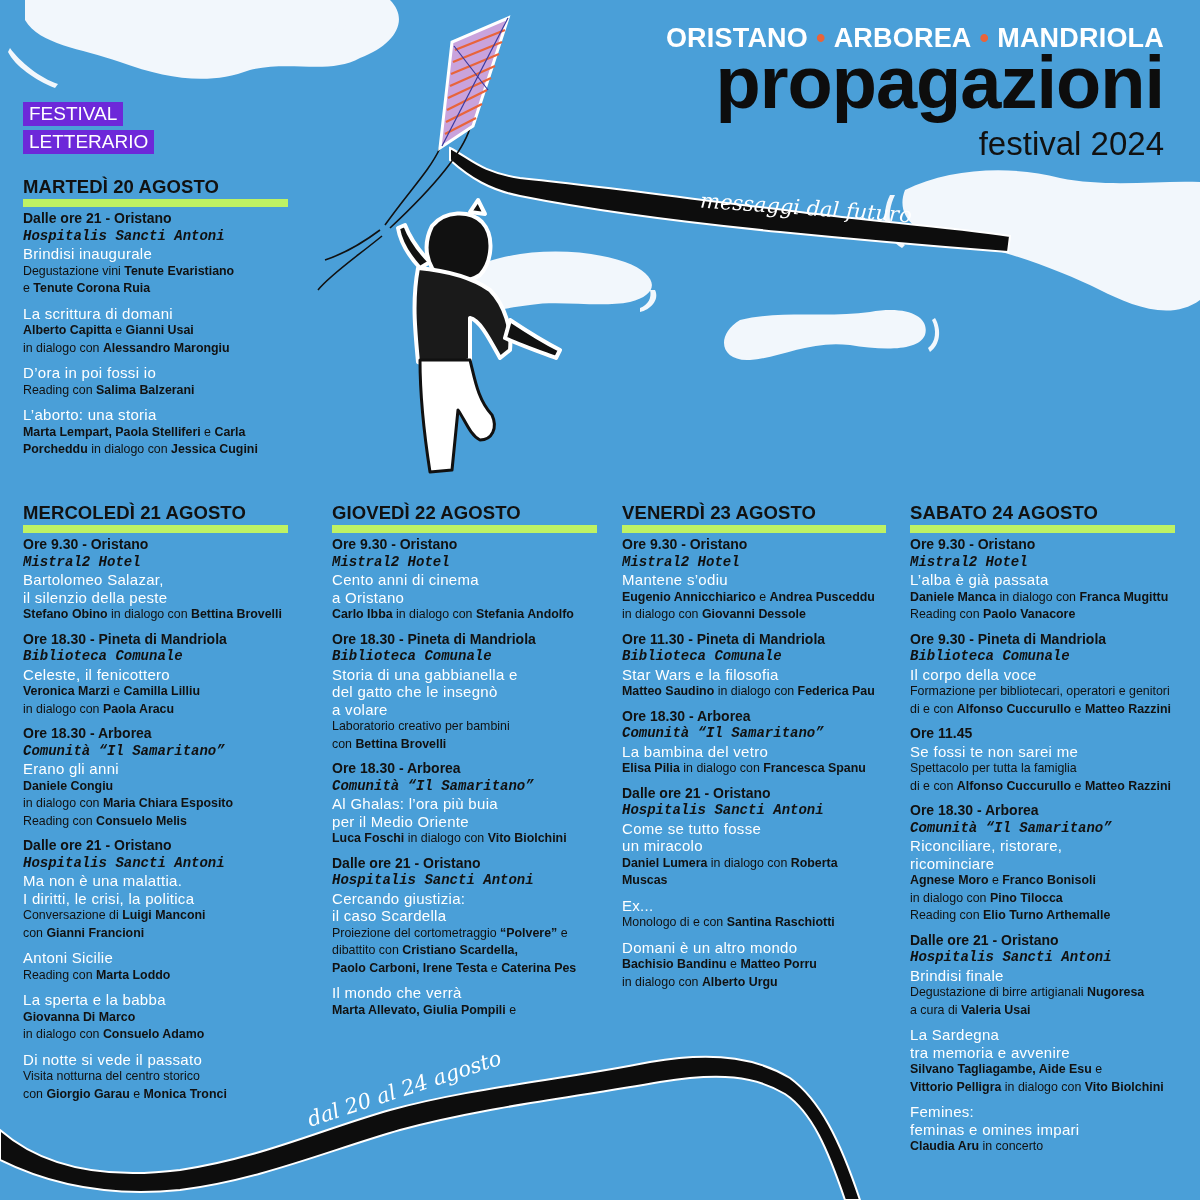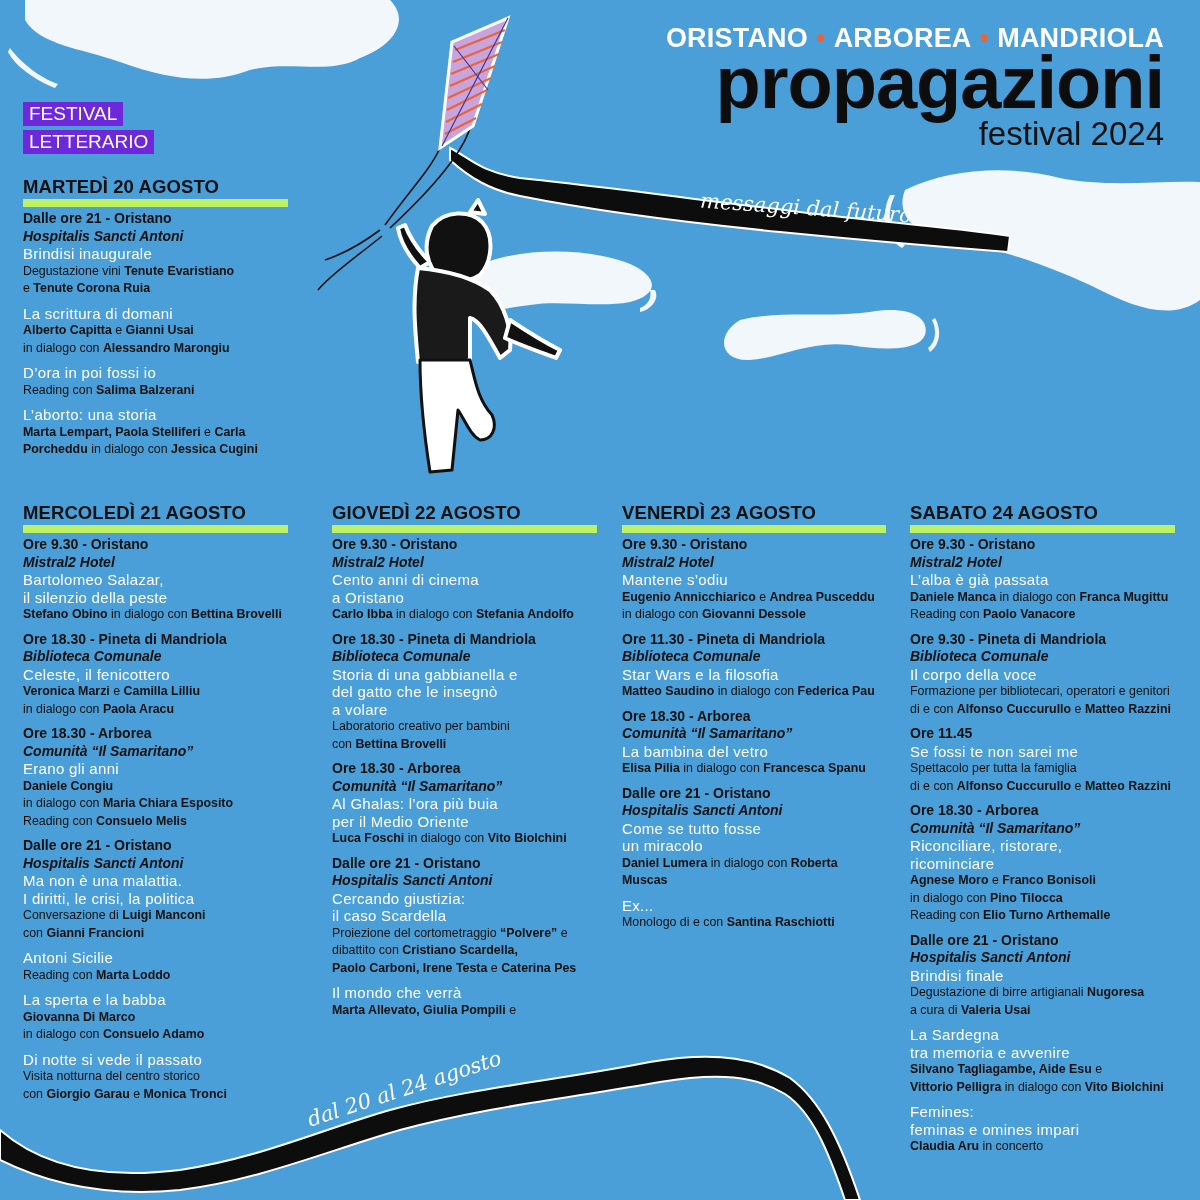--- a/index.html
+++ b/index.html
@@ -10,35 +10,35 @@
     position: relative;
     color: #111;
   }
   .art { position: absolute; left: 0; top: 0; width: 1200px; height: 1200px; pointer-events: none; }
 
   
   .header { position: absolute; right: 36px; top: 22px; text-align: right; }
   .cities { font-size: 27px; font-weight: bold; color: #fff; letter-spacing: 0.2px; line-height: 32px; }
   .cities .dot { color: #e8643a; padding: 0 8px; }
   .brand { font-size: 74px; font-weight: bold; color: #0d0d0d; line-height: 62px; letter-spacing: -1px; margin-top: -2px; }
-  .edition { font-size: 33px; color: #111; line-height: 36px; margin-top: 2px; }
+  .edition { font-size: 33px; color: #111; line-height: 36px; margin-top: 12px; }
 
   
   .badges { position: absolute; left: 23px; top: 102px; }
   .badge { display: block; background: #6d28d9; color: #fff; font-size: 19px; line-height: 24px; padding: 0 6px; margin-bottom: 4px; width: fit-content; }
 
   
   .day { position: absolute; }
   .day-title {
     font-size: 18.5px; font-weight: bold; color: #111; letter-spacing: 0.1px;
     border-bottom: 8px solid #bef264; padding-bottom: 1px; margin-bottom: 3px; line-height: 22px;
   }
   .event { margin-bottom: 7px; }
   .time { font-size: 14px; font-weight: bold; color: #111; line-height: 17.5px; }
-  .venue { font-size: 14px; font-weight: bold; font-style: italic; color: #111; line-height: 17.5px; }
+  .venue { font-size: 14px; font-weight: bold; font-style: italic; color: #111; line-height: 17.5px; font-family: Liberation Mono, monospace; }
   .title { font-size: 15px; font-weight: normal; color: #fff; line-height: 17.5px; letter-spacing: 0.3px; }
   .desc { font-size: 12.4px; color: #111; line-height: 17.5px; font-family: "Liberation Sans", sans-serif; }
   .desc b { font-weight: bold; }
 
   .ribbon-text {
     position: absolute; font-family: "DejaVu Serif", serif; font-style: italic; color: #fff;
   }
 </style>
 </head>
 <body>
@@ -251,20 +251,25 @@
       <div class="time">Dalle ore 21 - Oristano</div>
       <div class="venue">Hospitalis Sancti Antoni</div>
       <div class="title">Come se tutto fosse</div>
       <div class="title">un miracolo</div>
       <div class="desc"><span></span><b>Daniel Lumera</b><span> in dialogo con </span><b>Roberta Muscas</b></div>
     </div>
     <div class="event">
       <div class="title">Ex...</div>
       <div class="desc"><span>Monologo di e con </span><b>Santina Raschiotti</b></div>
     </div>
+    <div class="event">
+      <div class="title">Domani è un altro mondo</div>
+      <div class="desc"><span></span><b>Bachisio Bandinu</b><span> e </span><b>Matteo Porru</b></div>
+      <div class="desc"><span>in dialogo con </span><b>Alberto Urgu</b></div>
+    </div>
   </div>
 <div class="day" style="left:910px; top:502px; width:265px;">
     <div class="day-title">SABATO 24 AGOSTO</div>
     <div class="event">
       <div class="time">Ore 9.30 - Oristano</div>
       <div class="venue">Mistral2 Hotel</div>
       <div class="title">L’alba è già passata</div>
       <div class="desc"><span></span><b>Daniele Manca</b><span> in dialogo con </span><b>Franca Mugittu</b></div>
       <div class="desc"><span>Reading con </span><b>Paolo Vanacore</b></div>
     </div>

